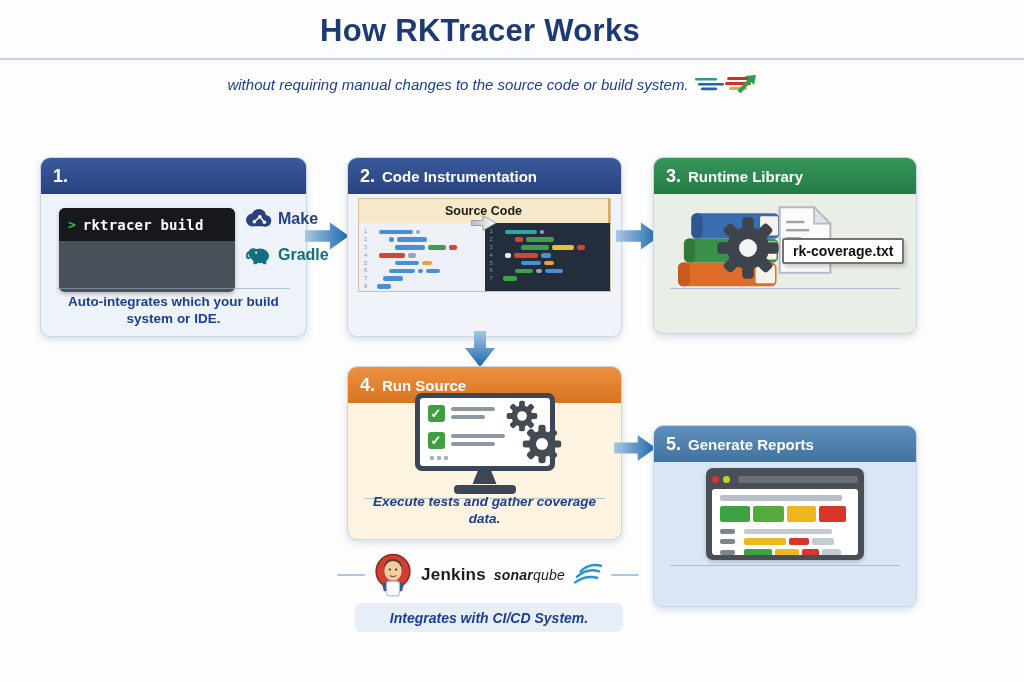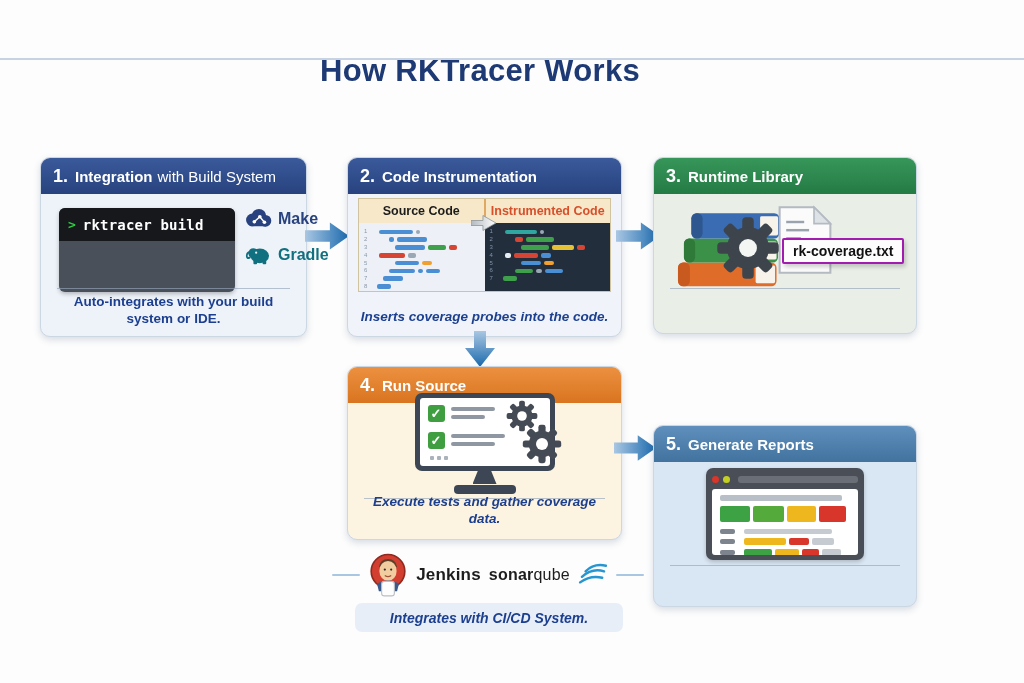--- a/index.html
+++ b/index.html
@@ -1,20 +1,20 @@
 <!DOCTYPE html>
 <html><head>
 <meta charset="utf-8">
 <style>
   html,body{margin:0;padding:0;}
   body{width:1024px;height:683px;background:#fdfdfd;font-family:"Liberation Sans",sans-serif;position:relative;overflow:hidden;}
   .abs{position:absolute;}
 
   
-  .page-title{top:13px;left:0;right:64px;text-align:center;font-size:31px;font-weight:800;color:#1e3a74;letter-spacing:.3px;margin-top:40px;}
+  .page-title{top:13px;left:0;right:64px;text-align:center;font-size:31px;font-weight:800;color:#1e3a74;letter-spacing:.3px;}
   .title-divider{top:58px;left:0;right:0;height:2px;background:#c7d2e2;}
   .subtitle{top:73px;left:0;right:40px;text-align:center;color:#1c3f94;font-size:15px;line-height:21px;}
   .subtitle .sub2{font-style:italic;}
   .minilogo{vertical-align:-5px;margin-left:6px;}
 
   
   .box{position:absolute;border-radius:10px;background:#fff;border:1px solid #ccd7e4;box-shadow:0 3px 7px rgba(50,70,110,.18);}
   .box-header{position:absolute;top:0;left:0;right:0;height:36px;display:flex;align-items:center;padding:0 12px;color:#fff;border-radius:9px 9px 0 0;box-sizing:border-box;}
   .num{font-size:18px;font-weight:800;margin-right:7px;}
   .htitle{font-size:15px;font-weight:700;}
@@ -51,21 +51,21 @@
   .pbody{flex:1;padding:5px 4px 0 5px;box-sizing:border-box;}
   .pbody-light{background:#edf1f7;}
   .pbody-dark{background:#222e3c;}
   .cl{display:flex;align-items:center;height:7.8px;gap:3px;}
   .ln{width:7px;font-size:6px;color:#8b98a8;flex:0 0 7px;line-height:7px;}
   .pbody-dark .ln{color:#7f93a8;}
   .cbar{height:4.5px;border-radius:2px;display:inline-block;}
   .xform-arrow{position:absolute;left:50%;top:56px;transform:translateX(-54%);}
 
   
-  .label-file{position:absolute;left:128px;top:80px;background:#fdfdfd;border:2px solid #a21caf;border-radius:2px;box-shadow:2px 3px 4px rgba(0,0,0,.18);padding:3px 9px;font-size:14px;font-weight:600;color:#111;white-space:nowrap;}
+  .label-file{position:absolute;left:128px;top:80px;background:#fdfdfd;border:2px solid #737373;border-radius:2px;box-shadow:2px 3px 4px rgba(0,0,0,.18);padding:3px 9px;font-size:14px;font-weight:600;color:#111;white-space:nowrap;}
 
   
   .mon{position:absolute;left:50%;top:26px;transform:translateX(-50%);width:140px;}
   .mon-frame{width:140px;height:78px;background:#3c4654;border-radius:7px;padding:5px;box-sizing:border-box;position:relative;}
   .mon-screen{background:#fff;border-radius:3px;width:100%;height:100%;position:relative;}
   .chk{position:absolute;width:17px;height:17px;background:#3f9e3f;border-radius:3px;color:#fff;font-weight:800;font-size:13px;display:flex;align-items:center;justify-content:center;}
   .mline{position:absolute;height:4px;background:#8f98a2;border-radius:2px;}
   .mdot{position:absolute;width:4px;height:4px;background:#aab2ba;border-radius:1px;bottom:6px;}
   .mon-gear1{position:absolute;right:12px;top:2px;}
   .mon-gear2{position:absolute;right:-12px;top:26px;}
@@ -84,21 +84,21 @@
   .rbar{height:100%;border-radius:2px;display:inline-block;}
   .rleft{height:5px;background:#7d848d;border-radius:2px;margin-right:6px;flex:0 0 auto;display:inline-block;}
 
   
   .flow{position:absolute;}
 
   
   .footer{top:551px;left:328px;width:320px;height:48px;display:flex;align-items:center;justify-content:center;gap:8px;}
   .dash{width:28px;height:2px;background:#a9c6e2;border-radius:1px;}
   .jenkins-label{font-size:17px;font-weight:800;color:#1d1d1d;letter-spacing:.2px;}
-  .sonar{font-size:16px;color:#1d1d1d;letter-spacing:.2px;}
+  .sonar{font-size:14px;color:#1d1d1d;letter-spacing:.2px;font-style:italic;}
   .sonar b{font-weight:800;}
   .pill{top:603px;left:355px;width:268px;height:29px;background:#e8eef8;border-radius:7px;display:flex;align-items:center;justify-content:center;font-size:14px;font-style:italic;font-weight:700;color:#1c3f8f;}
 </style>
 </head>
 <body>
 
 <svg width="0" height="0" style="position:absolute" aria-hidden="true">
   <defs>
     <linearGradient id="agr" x1="0" y1="0" x2="1" y2="0">
         <stop offset="0" stop-color="#a9c7e3"></stop>
@@ -111,26 +111,37 @@
     <linearGradient id="agx" x1="0" y1="0" x2="1" y2="0">
         <stop offset="0" stop-color="#b3b9c0"></stop>
         <stop offset="1" stop-color="#ffffff"></stop>
       </linearGradient>
   </defs>
 </svg>
 
 <div class="abs page-title">How RKTracer Works</div>
 <div class="abs title-divider"></div>
 <div class="abs subtitle">
+  <div class="sub2">
+    <span>without requiring manual changes to the source code or build system.</span><svg class="minilogo" width="62" height="22" viewBox="0 0 62 22">
+      <rect x="0" y="5" width="22" height="2.6" rx="1.3" fill="#2a9d8f"></rect>
+      <rect x="3" y="10" width="26" height="2.6" rx="1.3" fill="#2563a8"></rect>
+      <rect x="6" y="14.6" width="16" height="2.6" rx="1.3" fill="#2563a8"></rect>
+      <rect x="32" y="4" width="22" height="3" rx="1.5" fill="#d62f22"></rect>
+      <rect x="30" y="9" width="26" height="3" rx="1.5" fill="#d62f22"></rect>
+      <rect x="34" y="14" width="18" height="3" rx="1.5" fill="#f0a32e"></rect>
+      <path d="M44,19 L55,7" stroke="#2e9e4f" stroke-width="4" fill="none"></path>
+      <polygon points="50,3 61,2 59,12" fill="#2e9e4f"></polygon>
+    </svg>
+  </div>
 </div>
 
 <div class="box" id="box1">
   <div class="box-header hdr-navy">
     <span class="num">1.</span>
-    <span class="htitle"><b>Integration</b><span class="htitle-rest">with Build System</span></span>
   </div>
   <div class="terminal">
     <div class="term-top">
       <span class="prompt">&gt;</span>
       <span class="cmd">rktracer build</span>
     </div>
   </div>
   <div class="tool tool-make">
     <svg width="28" height="22" viewBox="0 0 30 24">
       <g fill="#27427e">
@@ -157,36 +168,35 @@
         <circle cx="10" cy="10" r="5.5"></circle>
         <path d="M6,8 q-4,0 -4.2,5 q0,3.4 3,3.4 q2.4,0 2.6,-2.4 l-2.4,-.4 q0,1 -.8,.6 q-.8,-.6 -.3,-2.4 q.5,-2 2.4,-2 z"></path>
         <rect x="10" y="18" width="4" height="4" rx="1"></rect>
         <rect x="20" y="18" width="4" height="4" rx="1"></rect>
       </g>
       <circle cx="13" cy="9.5" r="1.2" fill="#e9eef2"></circle>
     </svg>
     <span>Gradle</span>
   </div>
   <div class="divline" style="bottom:47px"></div>
-  <div class="caption" style="bottom:9px">Auto-integrates with your build system or IDE.</div>
+  <div class="caption" style="bottom:9px">Auto-integrates which your build system or IDE.</div>
 </div>
 
 <svg class="flow" style="left:305px;top:221px" width="44" height="30" viewBox="0 0 46 30">
   <path d="M0,9 h26 v-8 l20,14 -20,14 v-8 h-26 z" fill="url(#agr)"></path>
 </svg>
 
 <div class="box" id="box2">
   <div class="box-header hdr-navy">
     <span class="num">2.</span>
     <span class="htitle">Code Instrumentation</span>
   </div>
   <div class="panels">
     <div class="panel-head-row">
       <div class="ph ph-left">Source Code</div>
-      <div class="ph ph-right">Instrumented Code</div>
     </div>
     <div class="panel-bodies">
       <div class="pbody pbody-light" id="srcLines">
           <div class="cl">
             <span class="ln">1</span>
             <span style="flex: 0 0 2px;"></span>
             <span class="cbar" style="width: 34px; background: rgb(74, 143, 212);"></span>
             <span class="cbar" style="width: 4px; background: rgb(154, 167, 181);"></span>
           </div>
           <div class="cl">
@@ -276,21 +286,20 @@
             <span class="ln">7</span>
             <span style="flex: 0 0 0px;"></span>
             <span class="cbar" style="width: 14px; background: rgb(63, 160, 76);"></span>
           </div>
         </div>
     </div>
   </div>
   <svg class="xform-arrow" width="26" height="18" viewBox="0 0 26 18">
     <path d="M0,6.5 h12 v-5 l13,7.5 -13,7.5 v-5 h-12 z" fill="url(#agx)" stroke="#8d949c" stroke-width="0.8"></path>
   </svg>
-  <div class="caption ital" style="bottom:11px">Inserts coverage probes into the code.</div>
 </div>
 
 <svg class="flow" style="left:616px;top:221px" width="44" height="30" viewBox="0 0 46 30">
   <path d="M0,9 h26 v-8 l20,14 -20,14 v-8 h-26 z" fill="url(#agr)"></path>
 </svg>
 
 <div class="box" id="box3">
   <div class="box-header hdr-green">
     <span class="num">3.</span>
     <span class="htitle">Runtime Library</span>

